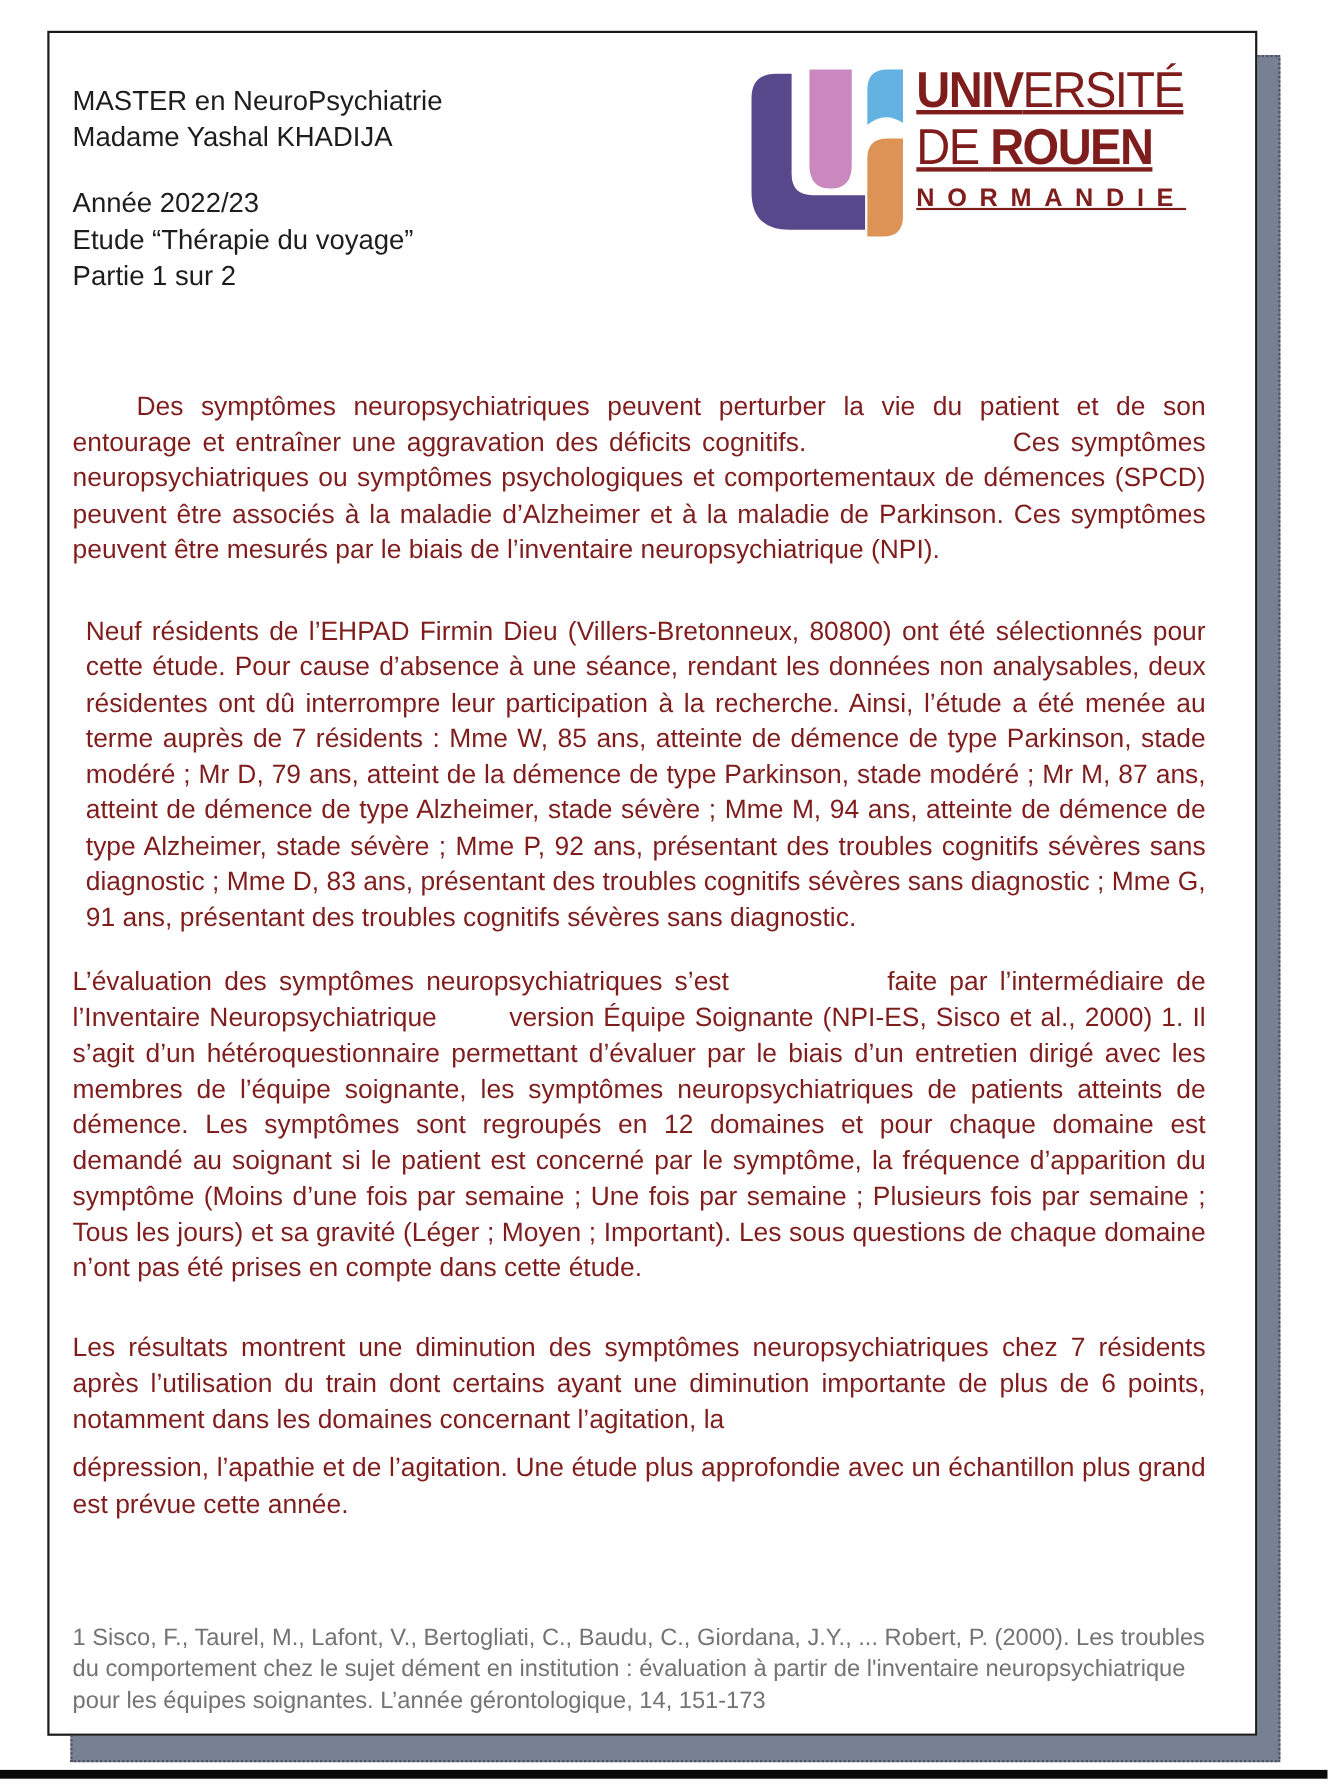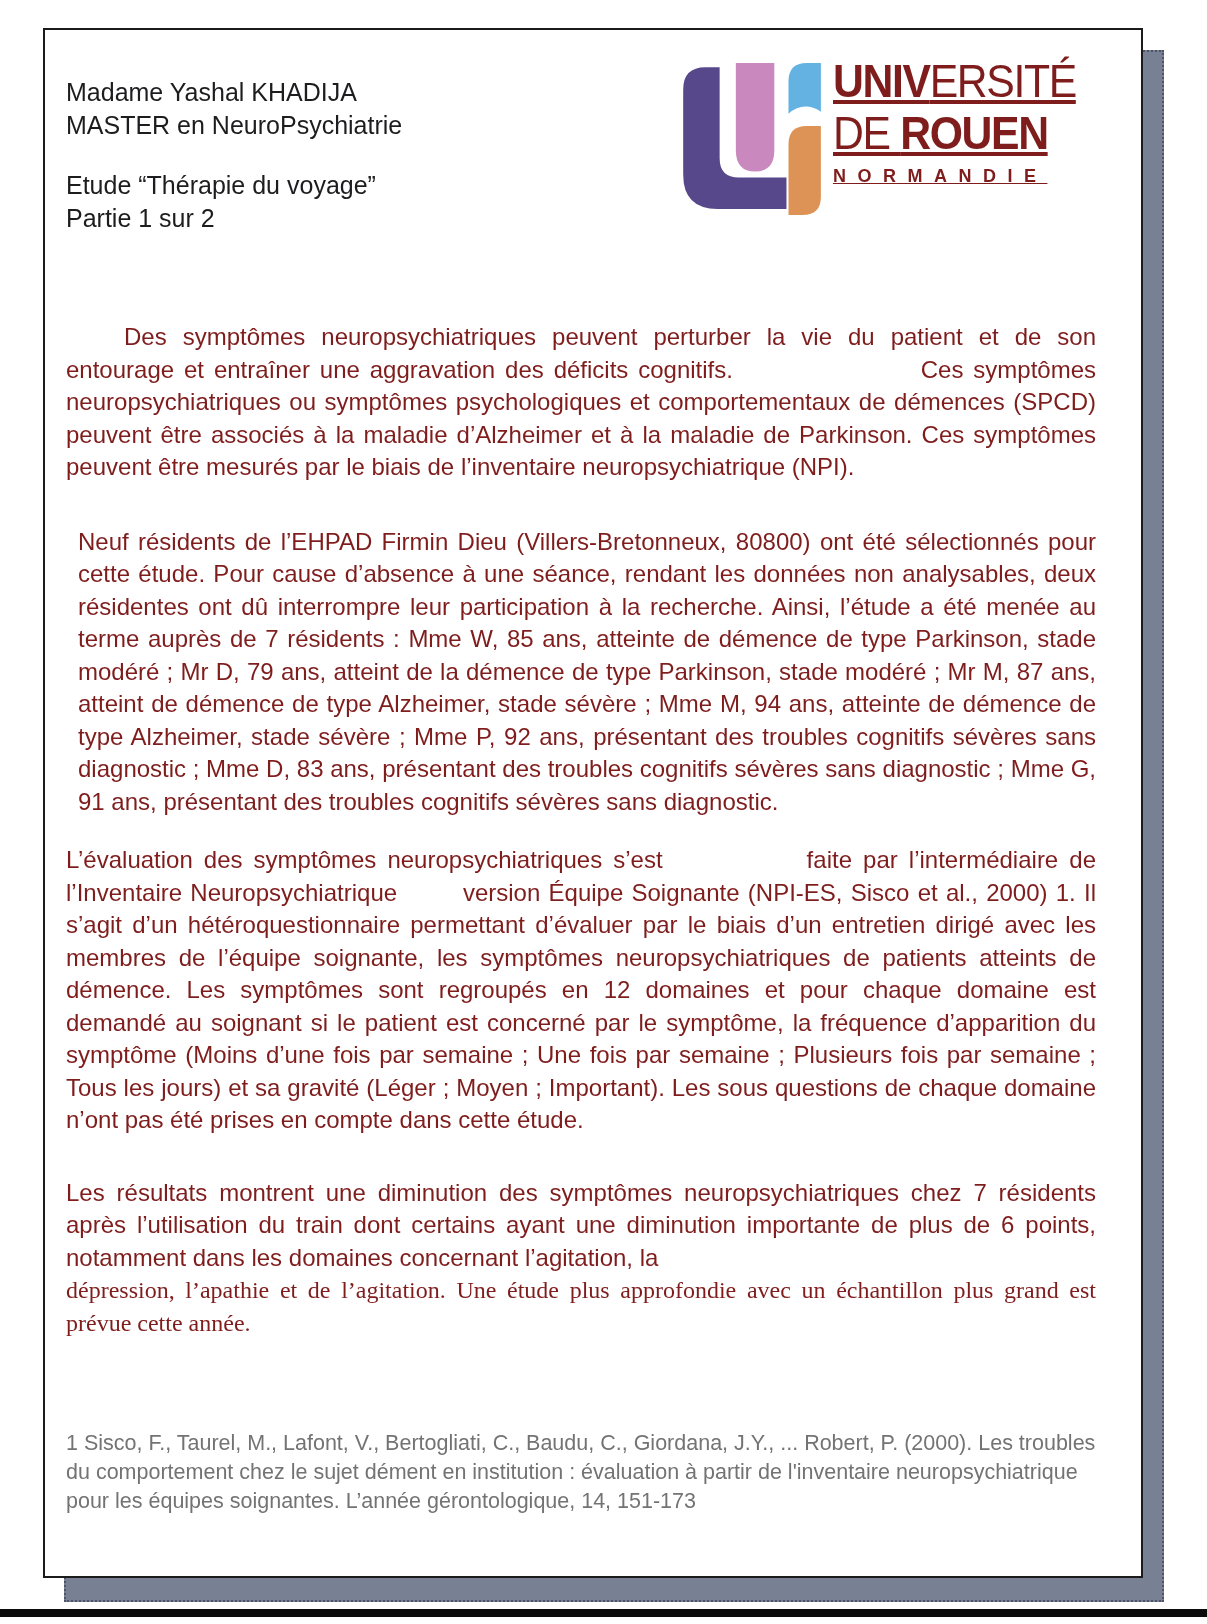--- a/index.html
+++ b/index.html
@@ -17,51 +17,52 @@
   .header { display:flex; justify-content:space-between; align-items:flex-start; }
   .identity { font-size:25px; line-height:33px; color:#1d1d1f; }
   .identity .gap { height:27px; }
 
   .logo { display:flex; margin-top:-21px; margin-right:2px; }
   .logo-mark { width:152px; height:162px; flex:0 0 auto; }
   .logo-text { margin-left:8px; color:#7f1d1d;text-decoration:underline; }
   .lg1, .lg2 { font-size:46px; line-height:52px; font-weight:400; letter-spacing:-1.5px;
                white-space:nowrap; transform:scaleX(.93); transform-origin:0 0; }
   .lg1 b, .lg2 b { font-weight:700; }
-  .lg3 { font-size:18px; font-weight:700; letter-spacing:11.5px; margin-top:7px;
+  .lg3 { font-size:23px; font-weight:700; letter-spacing:11.5px; margin-top:7px;
          white-space:nowrap; }
 
   .body { font-size:24px; line-height:32.5px; color:#7f1d1d; text-align:justify; }
   .p1 { margin-top:86px; text-indent:58px; }
   .p2 { margin-top:42px;margin-left:12px; }
   .p3 { margin-top:26px; }
   .p4a { margin-top:40px; }
-  .p4b { margin-top:0;font-family:Liberation Serif, serif; }
+  .p4b { margin-top:12px; }
 
   .footnote { margin-top:90px; font-size:21.5px; line-height:29px; color:#737373;
               text-align:left; }
 
   .bottom-bar { position:absolute; left:0; top:1609px; width:1207px; height:8px;
                 background:#0b0b0b; }
 </style>
 </head>
 <body>
 
 <div class="canvas">
 
   <div class="page-shadow"></div>
 
   <div class="page">
 
     <div class="header">
 
       <div class="identity">
+        <div>MASTER en NeuroPsychiatrie</div>
         <div>Madame Yashal KHADIJA</div>
-        <div>MASTER en NeuroPsychiatrie</div>
         <div class="gap"></div>
+        <div>Année 2022/23</div>
         <div>Etude “Thérapie du voyage”</div>
         <div>Partie 1 sur 2</div>
       </div>
 
       <div class="logo">
         <svg class="logo-mark" viewBox="0 0 150 160" xmlns="http://www.w3.org/2000/svg" aria-hidden="true">
           <path fill="#57478b" d="M32 12 H46 V102 Q46 121 65 121 H112 V152 H44 Q10 152 10 118 V34 Q10 12 32 12 Z"></path>
           <path fill="#c989be" d="M62 8 H100 V94 Q100 115 81 115 Q62 115 62 94 Z"></path>
           <path fill="#64b2e2" d="M114 26 Q114 8 132 8 L146 8 L146 56 Q129 45 114 58 Z"></path>
           <path fill="#de9356" d="M132 70 Q114 70 114 88 V158 H128 Q146 158 146 140 V70 Z"></path>

